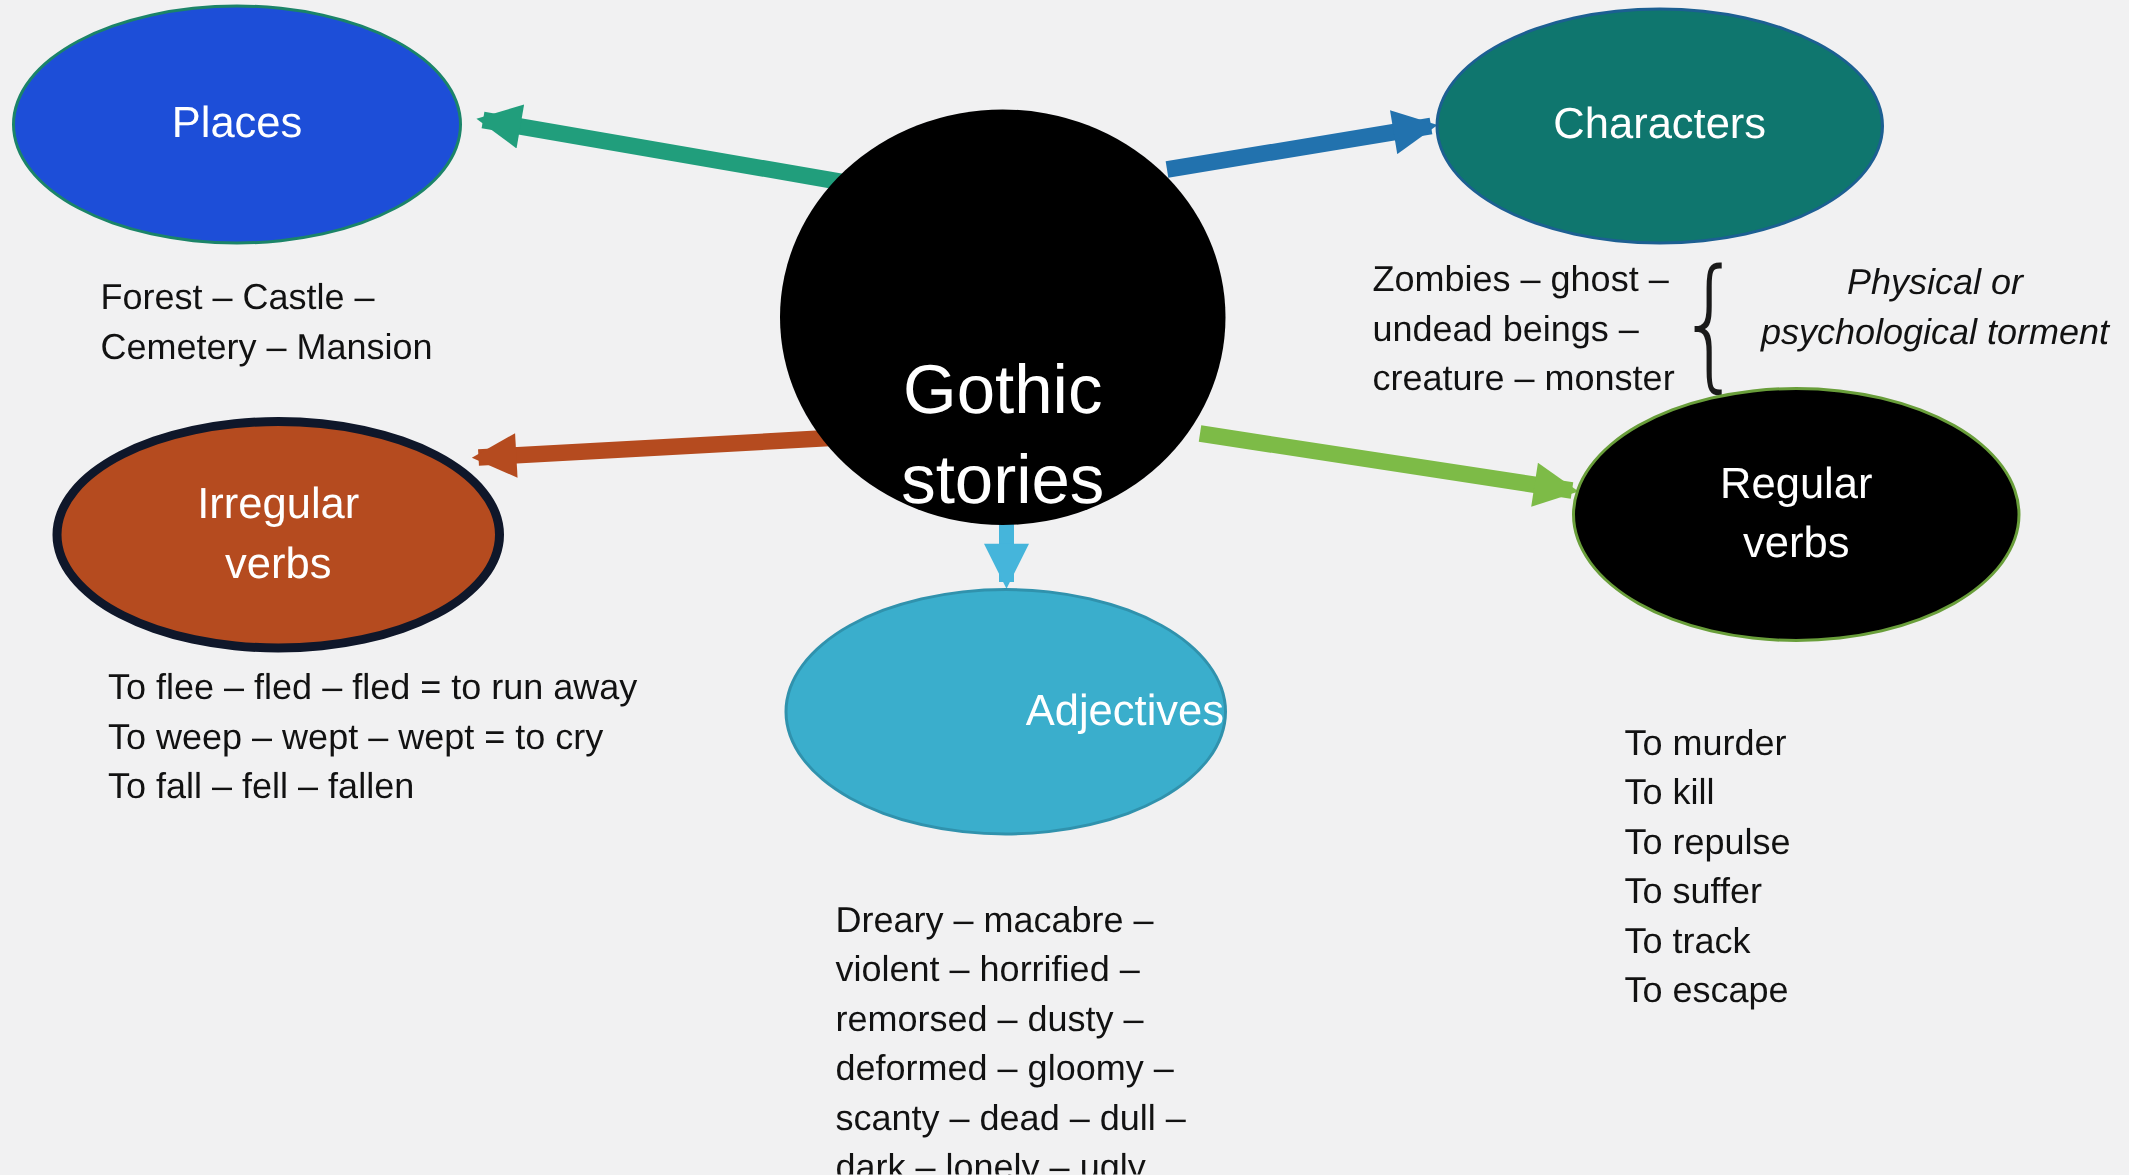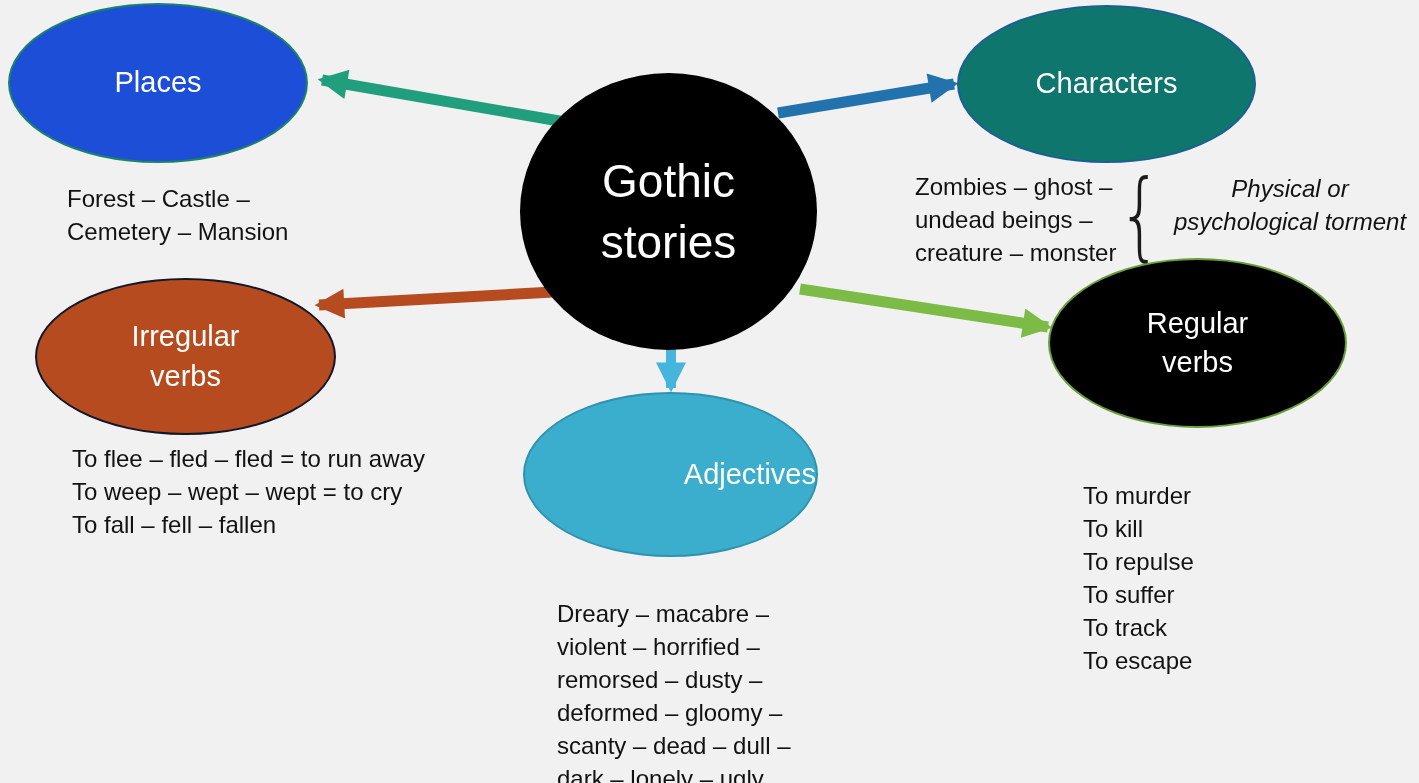--- a/index.html
+++ b/index.html
@@ -24,33 +24,34 @@
   }
   .node .label {
     color: #ffffff;
     font-size: 29px;
     line-height: 1.35;
     white-space: pre-line;
   }
   .node-center {
     left: 520px; top: 73px; width: 297px; height: 277px;
     background: #000000;
+    align-items: flex-end;
   }
   .node-center .label { font-size: 46px; line-height: 1.32; }
   .node-places {
     left: 8px; top: 3px; width: 300px; height: 160px;
     background: #1d4ed8; border: 2px solid #1b8468;
   }
   .node-characters {
     left: 957px; top: 5px; width: 299px; height: 158px;
     background: #0f766e; border: 2px solid #1c5f92;
   }
   .node-irregular {
     left: 35px; top: 278px; width: 301px; height: 157px;
-    background: #b54b1f; border: 2px solid #0f172a;
+    background: #b54b1f; border: 6px solid #0f172a;
   }
   .node-regular {
     left: 1048px; top: 258px; width: 299px; height: 170px;
     background: #000000; border: 2px solid #699e3a;
   }
   .node-adjectives {
     left: 523px; top: 392px; width: 295px; height: 165px;
     background: #3aaecc; border: 2px solid #3092ad; justify-content: flex-end;
   }
 

